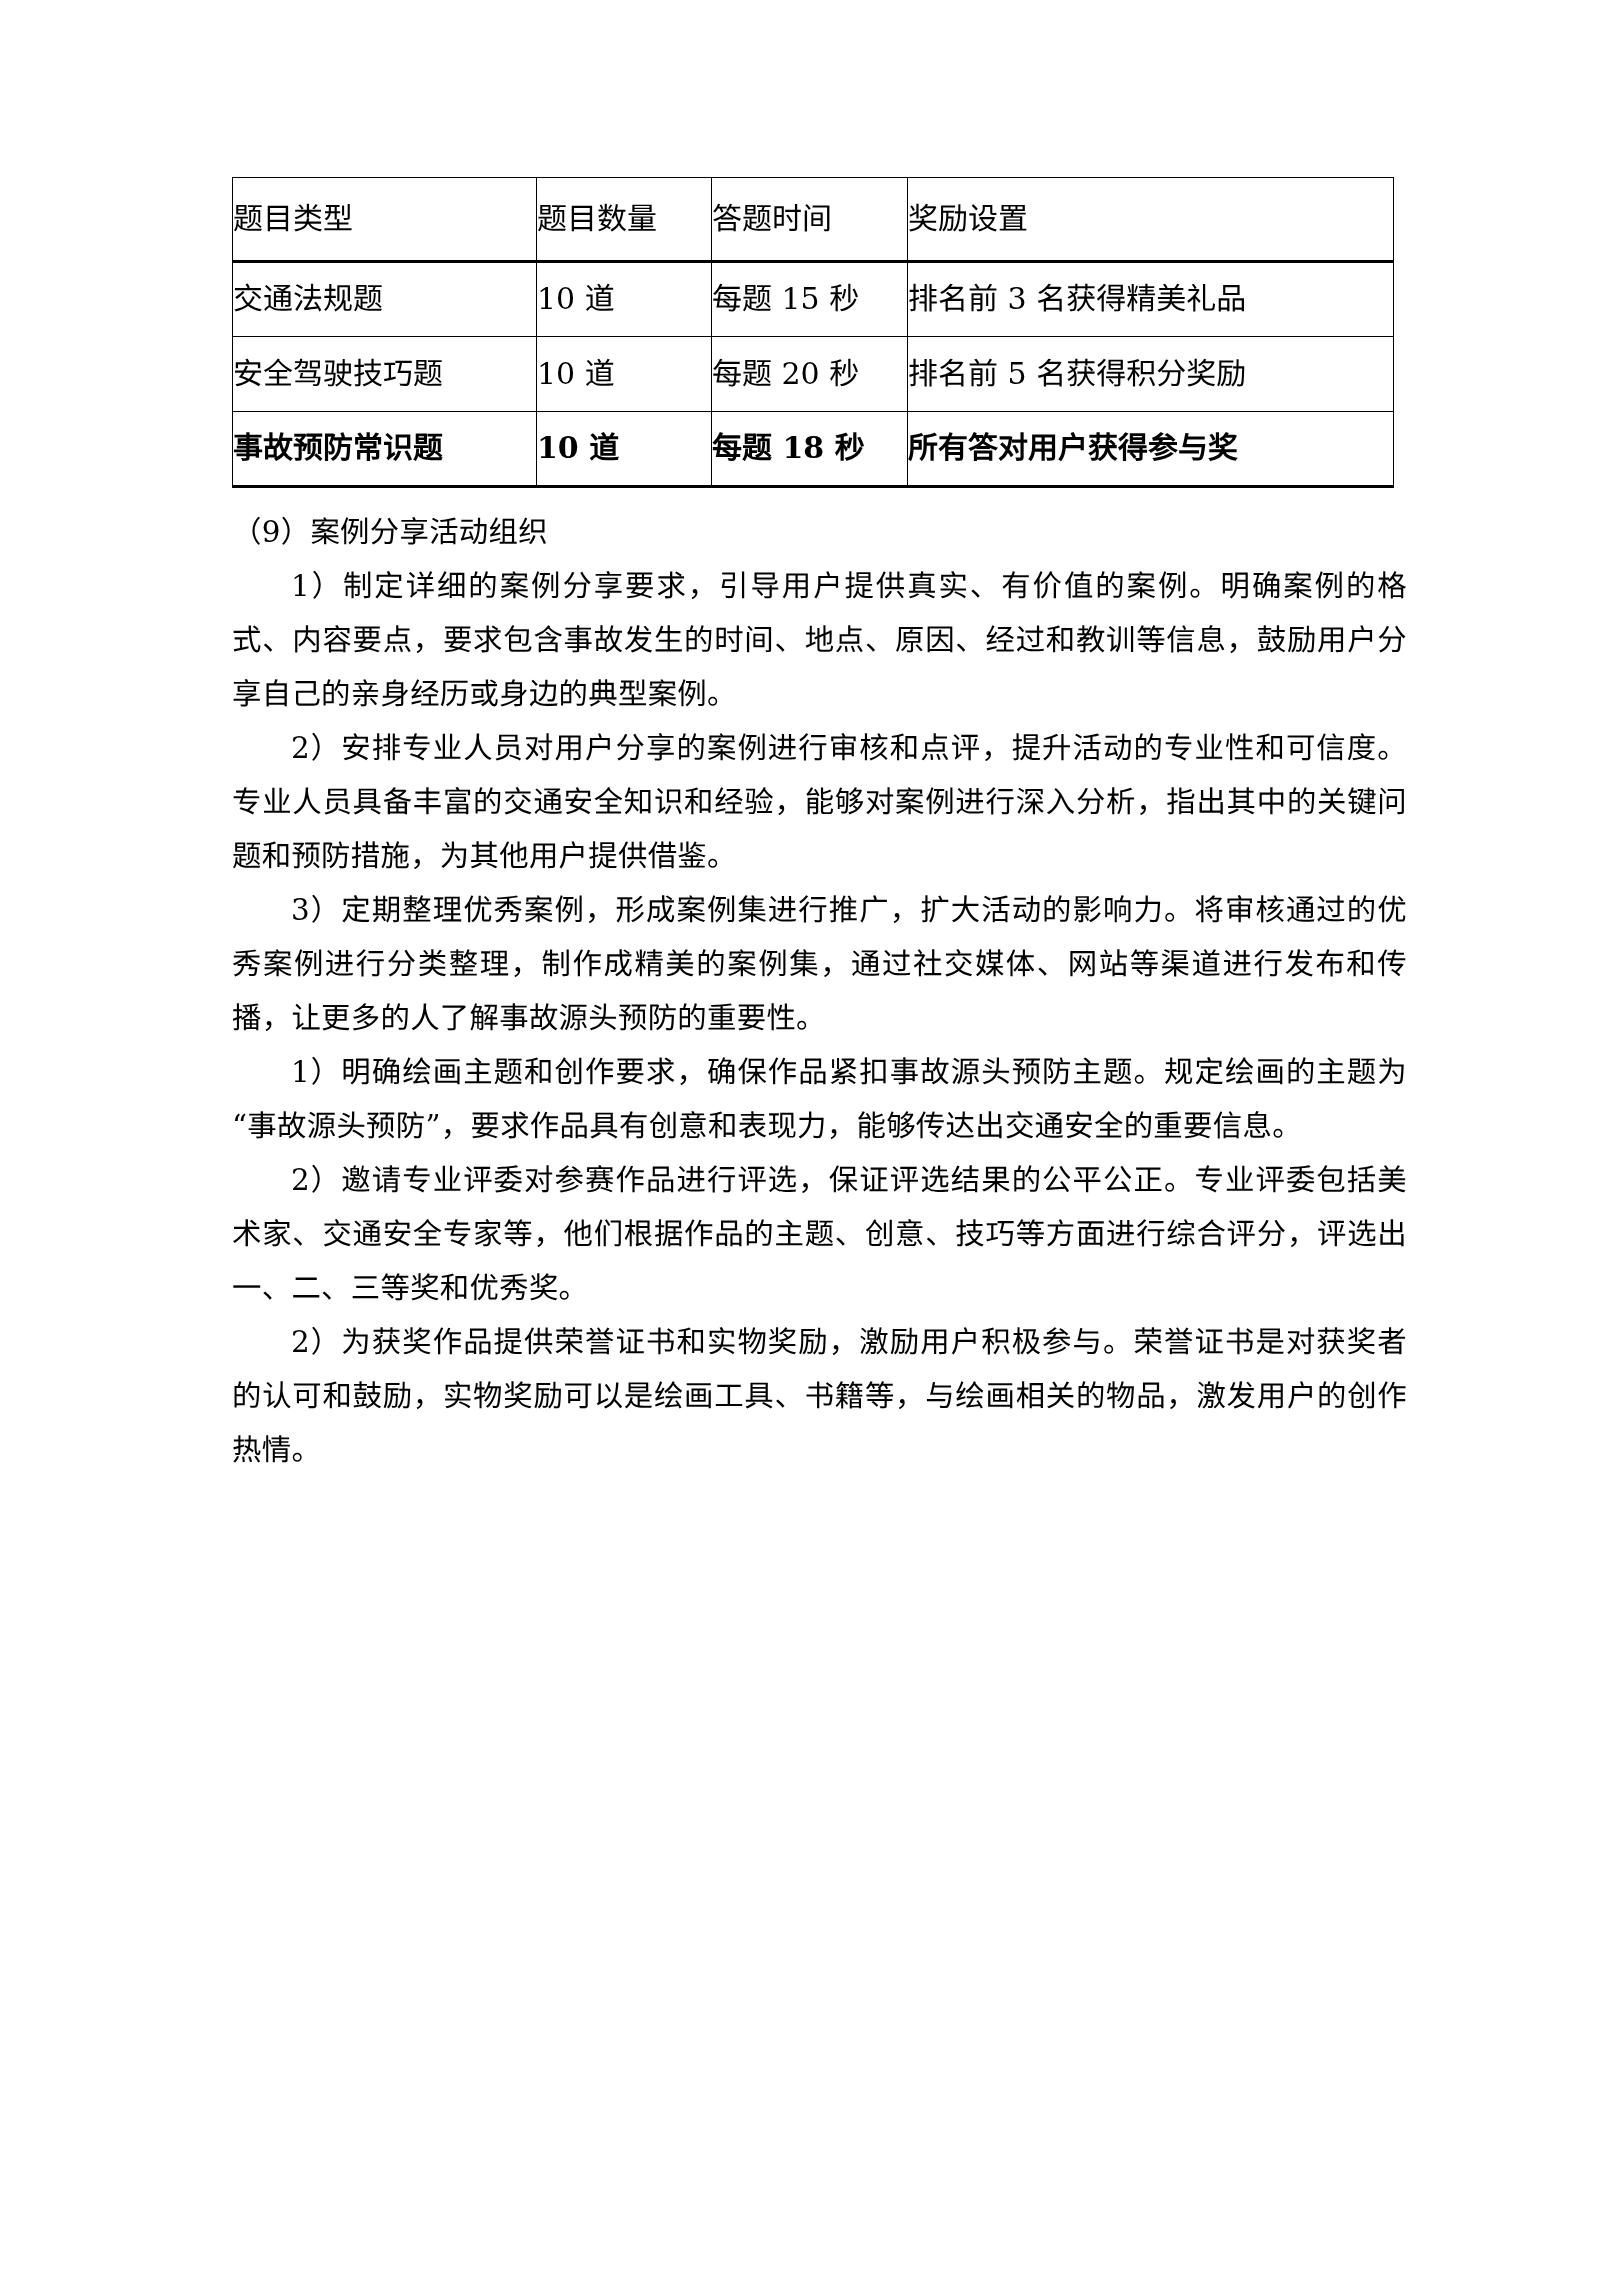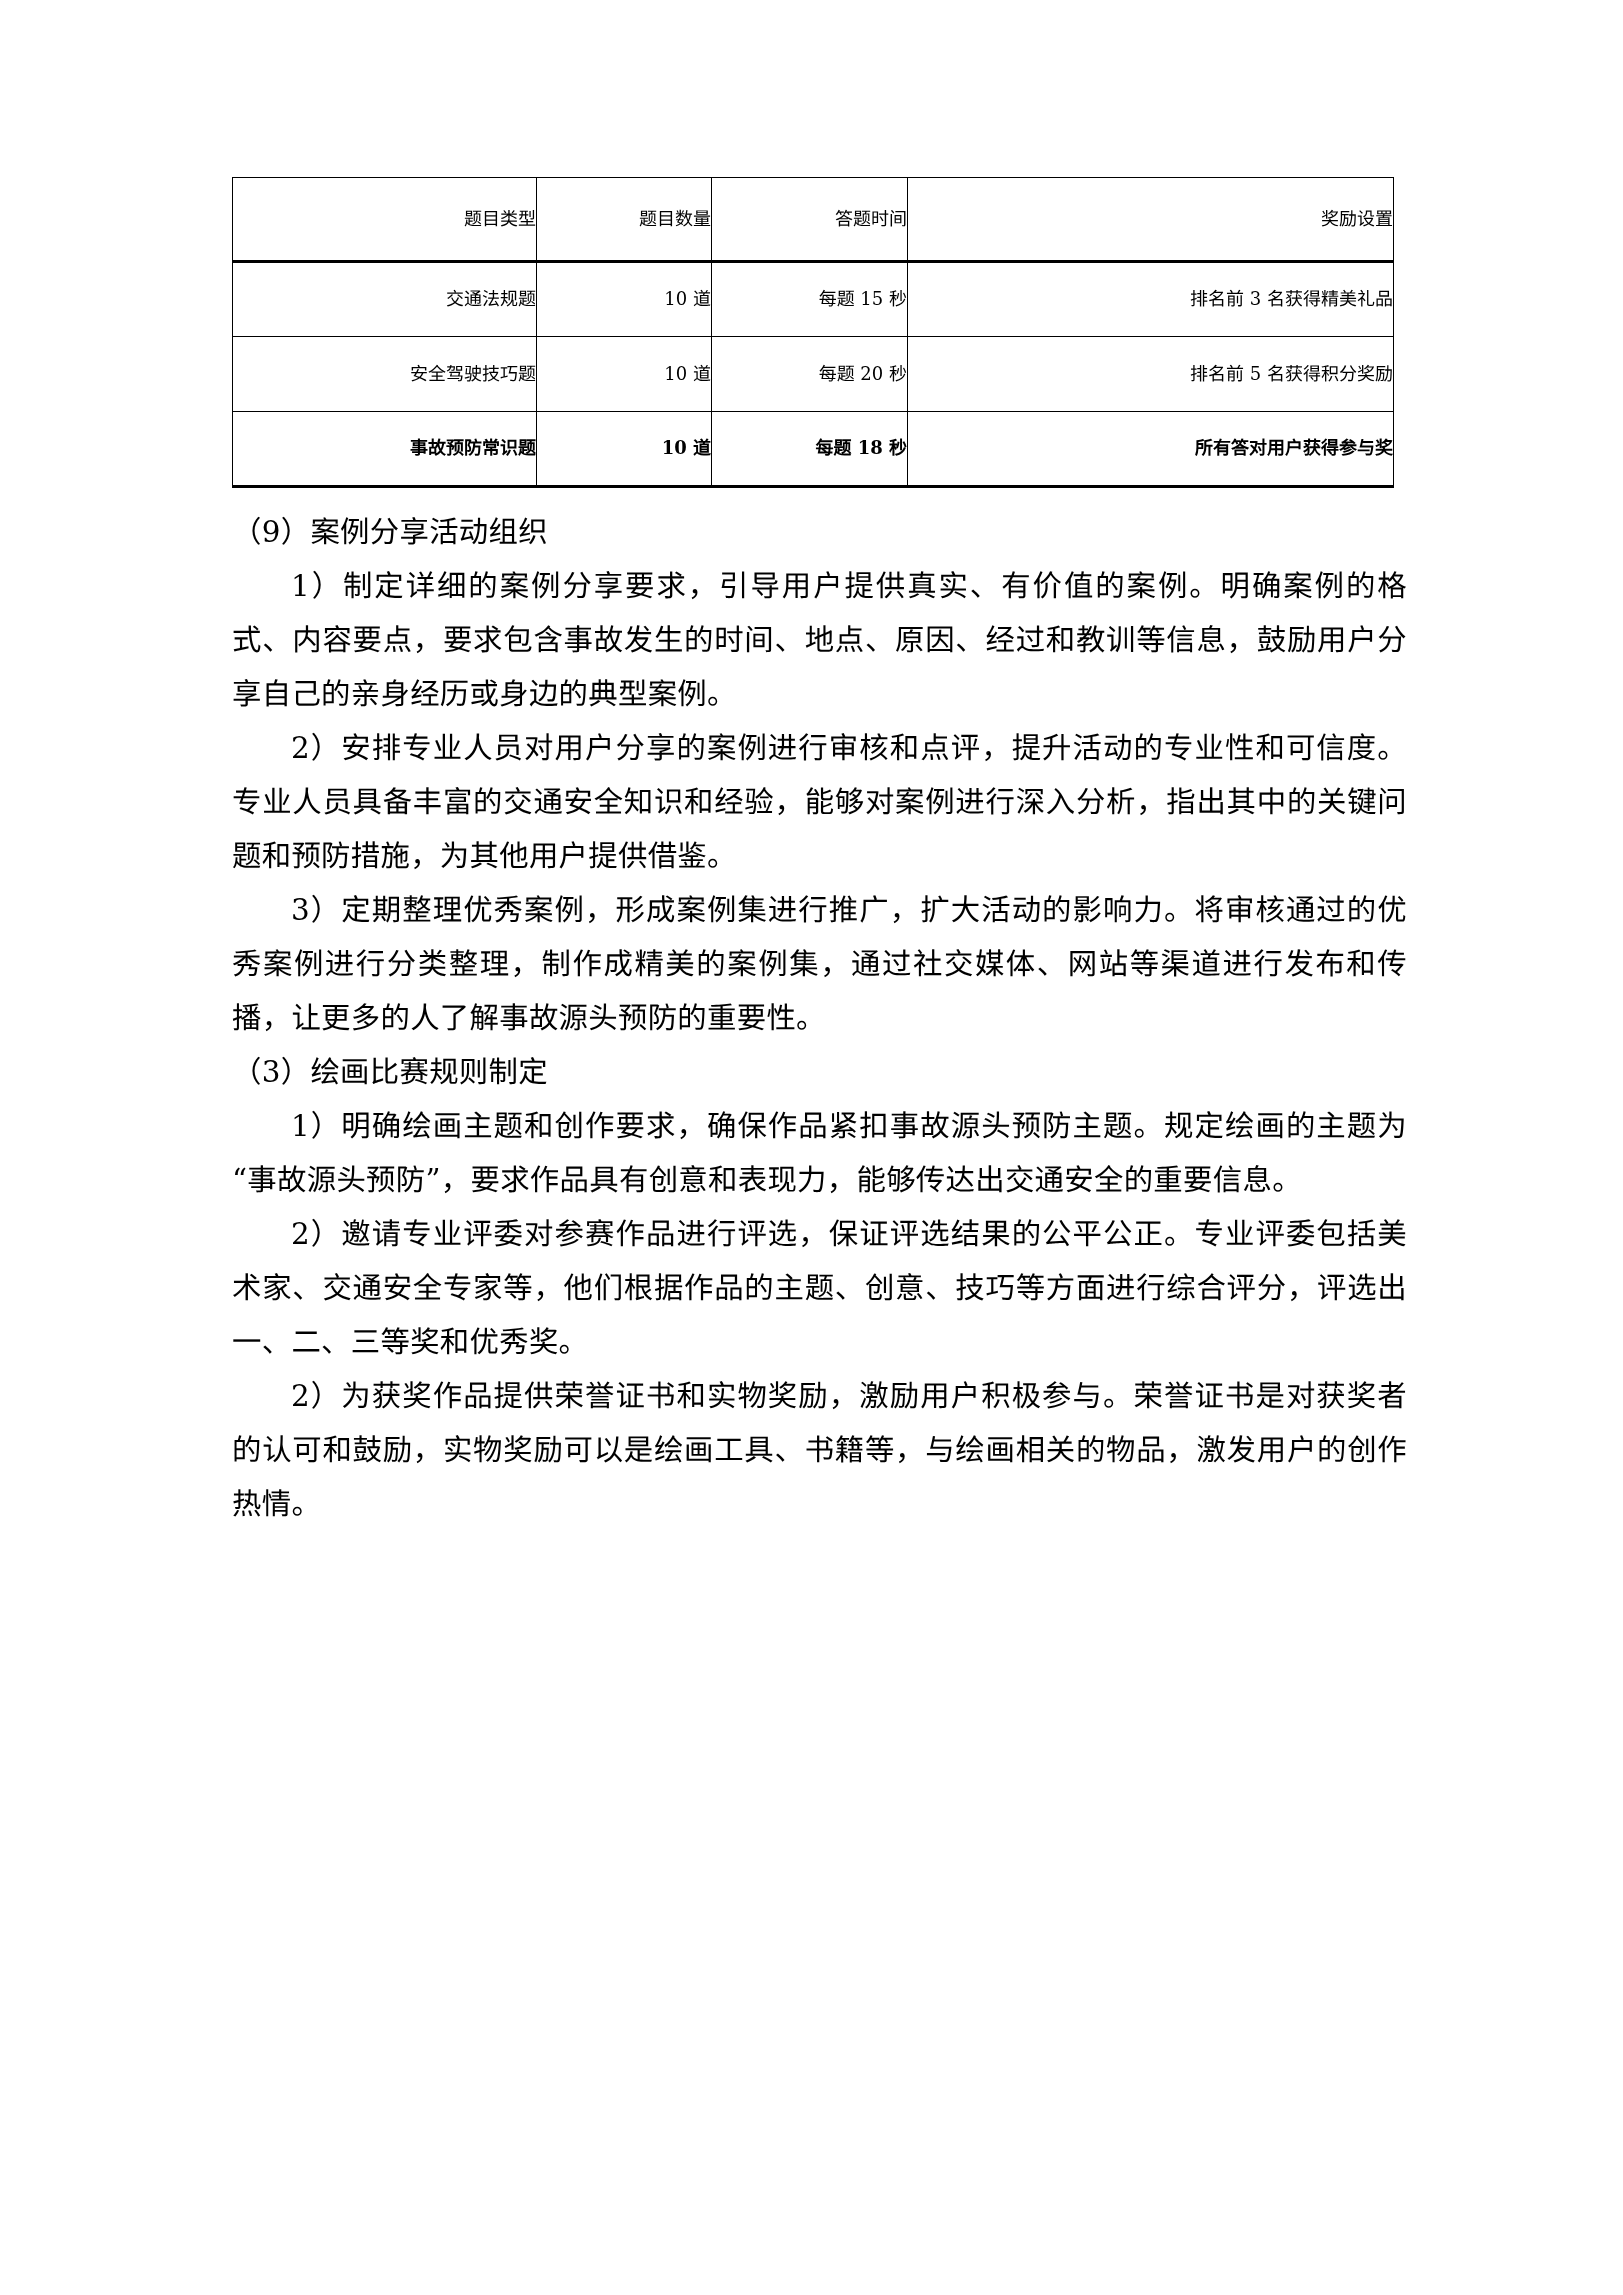--- a/index.html
+++ b/index.html
@@ -27,23 +27,23 @@
 
   
   table.doc-table {
     border-collapse: collapse;
     width: 1161px;
     table-layout: fixed;
     margin: 0;
   }
   table.doc-table td {
     border: 1.3px solid #000000;
-    text-align: right;
+    text-align: left;
     vertical-align: middle;
-    font-size: 18px;
+    font-size: 30px;
     line-height: 1.35;
     font-family: "DejaVu Serif", "Liberation Serif", serif;
     padding: 0;
   }
   table.doc-table tr.hrow td {
     border-bottom: 3.3px solid #000000;
   }
   table.doc-table tr.lastrow td {
     border-bottom: 3.3px solid #000000;
     font-weight: bold;
@@ -122,21 +122,20 @@
     </tbody>
   </table>
 
   <div class="gap-after-table"></div>
 
   <p class="para level2">（9）案例分享活动组织</p>
   <p class="para level3">1）制定详细的案例分享要求，引导用户提供真实、有价值的案例。明确案例的格式、内容要点，要求包含事故发生的时间、地点、原因、经过和教训等信息，鼓励用户分享自己的亲身经历或身边的典型案例。</p>
   <p class="para level3">2）安排专业人员对用户分享的案例进行审核和点评，提升活动的专业性和可信度。专业人员具备丰富的交通安全知识和经验，能够对案例进行深入分析，指出其中的关键问题和预防措施，为其他用户提供借鉴。</p>
   <p class="para level3">3）定期整理优秀案例，形成案例集进行推广，扩大活动的影响力。将审核通过的优秀案例进行分类整理，制作成精美的案例集，通过社交媒体、网站等渠道进行发布和传播，让更多的人了解事故源头预防的重要性。</p>
 
-  <p class="para level2">（3）绘画比赛规则制定</p>
   <p class="para level3">1）明确绘画主题和创作要求，确保作品紧扣事故源头预防主题。规定绘画的主题为“事故源头预防”，要求作品具有创意和表现力，能够传达出交通安全的重要信息。</p>
   <p class="para level3">2）邀请专业评委对参赛作品进行评选，保证评选结果的公平公正。专业评委包括美术家、交通安全专家等，他们根据作品的主题、创意、技巧等方面进行综合评分，评选出一、二、三等奖和优秀奖。</p>
   <p class="para level3">2）为获奖作品提供荣誉证书和实物奖励，激励用户积极参与。荣誉证书是对获奖者的认可和鼓励，实物奖励可以是绘画工具、书籍等，与绘画相关的物品，激发用户的创作热情。</p>
 
   <div class="gap-before-table"></div>
 
 
 </div>
 
 

